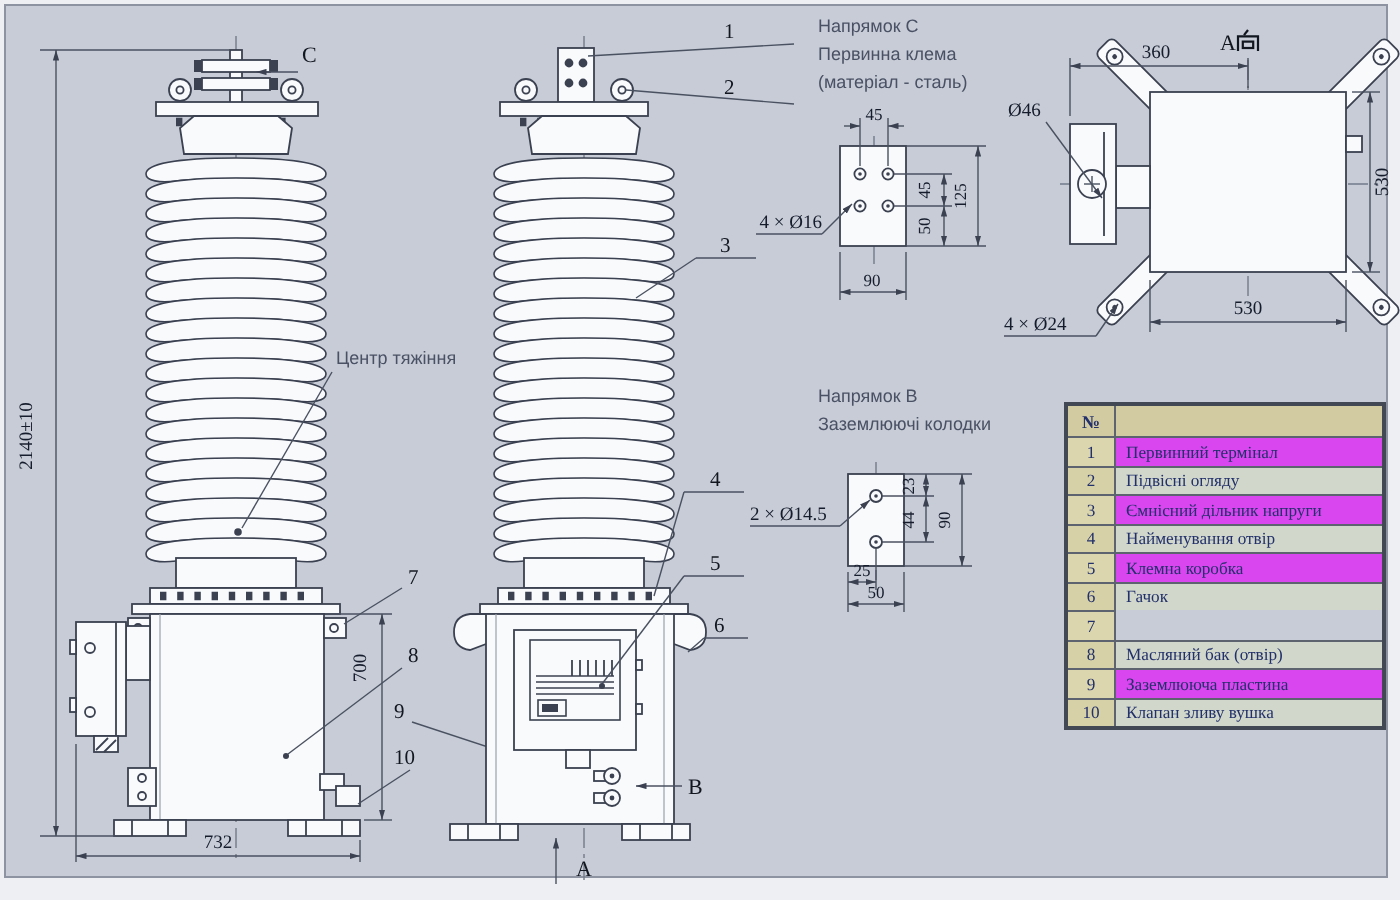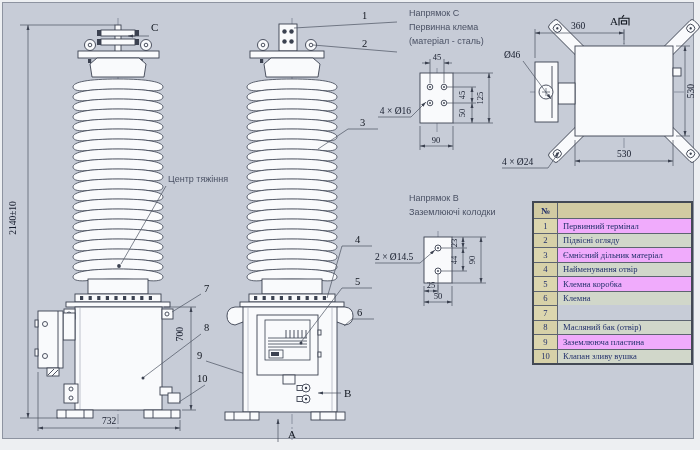--- a/index.html
+++ b/index.html
@@ -27,21 +27,21 @@
   
   .parts-table{position:absolute;left:532px;top:201px;width:161px;box-sizing:border-box;
       border:2px solid #434954;font-family:"Liberation Serif",serif;color:#22306b;}
   .pt-header{display:flex;height:15px;background:#d2cba2;font-weight:bold;font-size:9px;}
   .pt-header .pt-num{background:#d2cba2;}
   .pt-header .pt-name{background:#d2cba2;font-weight:bold;justify-content:center;padding-left:0;}
   .pt-row{display:flex;height:14.5px;font-size:8.6px;}
   .pt-num{width:24px;flex:0 0 24px;border-right:1px solid #5d6470;border-top:1px solid #5d6470;
       display:flex;align-items:center;justify-content:center;background:#dcd6ae;box-sizing:border-box;}
   .pt-name{flex:1;border-top:1px solid #5d6470;display:flex;align-items:center;
-      padding-left:5px;background:#f0abfc;box-sizing:border-box;}
+      padding-left:5px;background:#d946ef;box-sizing:border-box;}
   .pt-header .pt-num,.pt-header .pt-name{border-top:none;}
   .pt-row:nth-child(even) .pt-name{background:#d1d7ca;}
   .pt-row:nth-child(even) .pt-num{background:#d7d1a8;}
 </style>
 </head>
 <body>
 
 <div id="page">
   <div id="frame"></div>
 
@@ -432,33 +432,33 @@
         <div class="pt-row">
           <div class="pt-num">1</div>
           <div class="pt-name">Первинний термінал</div>
         </div>
         <div class="pt-row">
           <div class="pt-num">2</div>
           <div class="pt-name">Підвісні огляду</div>
         </div>
         <div class="pt-row">
           <div class="pt-num">3</div>
-          <div class="pt-name">Ємнісний дільник матеріал</div>
+          <div class="pt-name">Ємнісний дільник напруги</div>
         </div>
         <div class="pt-row">
           <div class="pt-num">4</div>
           <div class="pt-name">Найменування отвір</div>
         </div>
         <div class="pt-row">
           <div class="pt-num">5</div>
           <div class="pt-name">Клемна коробка</div>
         </div>
         <div class="pt-row">
           <div class="pt-num">6</div>
-          <div class="pt-name">Клемна</div>
+          <div class="pt-name">Гачок</div>
         </div>
         <div class="pt-row">
           <div class="pt-num">7</div>
         </div>
         <div class="pt-row">
           <div class="pt-num">8</div>
           <div class="pt-name">Масляний бак (отвір)</div>
         </div>
         <div class="pt-row">
           <div class="pt-num">9</div>

